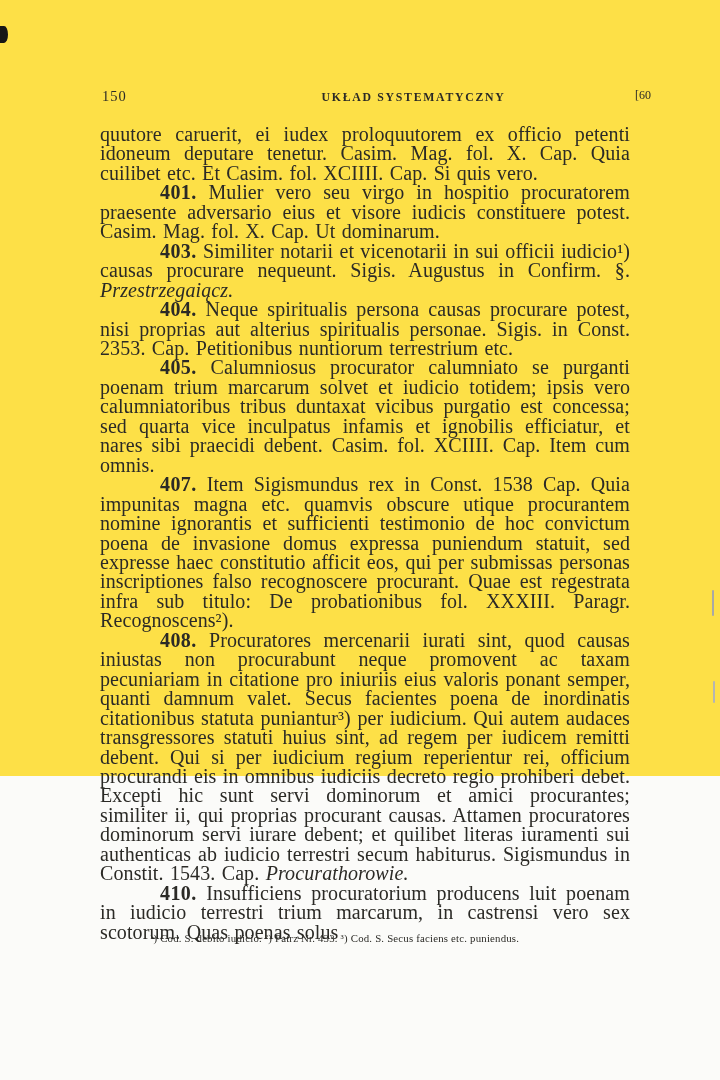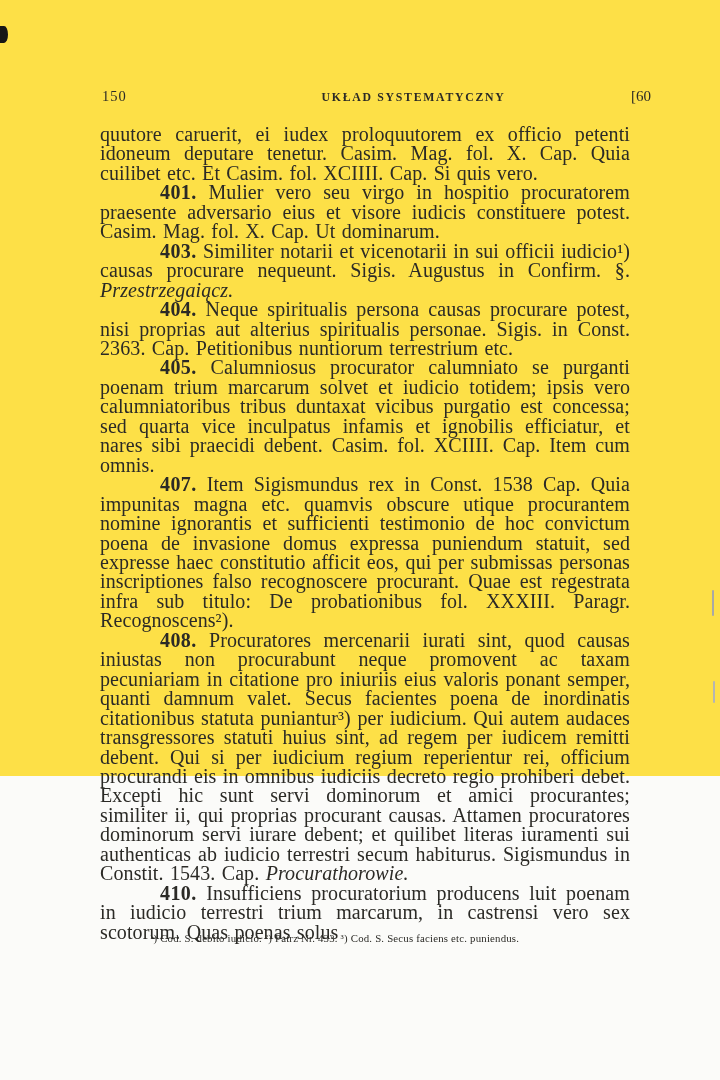--- a/index.html
+++ b/index.html
@@ -41,21 +41,21 @@
     margin-left: 38px;
     font-size: 11.8px;
     font-weight: bold;
     letter-spacing: 1.7px;
     white-space: nowrap;
   }
   .rh-ref {
     position: absolute;
     right: 0;
     top: 0;
-    font-size: 15px;
+    font-size: 12px;
   }
   
   .body-text {
     position: absolute;
     left: 100px;
     top: 125px;
     width: 530px;
     font-size: 20px;
     line-height: 19.45px;
     text-align: justify;
@@ -126,21 +126,21 @@
   <header class="running-head">
     <span class="rh-pagenum">150</span>
     <span class="rh-title">UKŁAD SYSTEMATYCZNY</span>
     <span class="rh-ref">[60</span>
   </header>
 
   <main class="body-text">
       <p class="continuation"><span>quutore caruerit, ei iudex proloquutorem ex officio petenti idoneum deputare tenetur. Casim. Mag. fol. X. Cap. Quia cuilibet etc. Et Casim. fol. XCIIII. Cap. Si quis vero.</span></p>
       <p class="numbered"><span class="pnum">401.</span><span> Mulier vero seu virgo in hospitio procuratorem praesente adversario eius et visore iudicis constituere potest. Casim. Mag. fol. X. Cap. Ut dominarum.</span></p>
       <p class="numbered"><span class="pnum">403.</span><span> Similiter notarii et vicenotarii in sui officii iudicio¹) causas procurare nequeunt. Sigis. Augustus in Confirm. §. </span><span class="it">Przestrzegaiącz.</span></p>
-      <p class="numbered"><span class="pnum">404.</span><span> Neque spiritualis persona causas procurare potest, nisi proprias aut alterius spiritualis personae. Sigis. in Const. 2363. Cap. Petitionibus nuntiorum terrestrium etc.</span></p>
+      <p class="numbered"><span class="pnum">404.</span><span> Neque spiritualis persona causas procurare potest, nisi proprias aut alterius spiritualis personae. Sigis. in Const. 2353. Cap. Petitionibus nuntiorum terrestrium etc.</span></p>
       <p class="numbered"><span class="pnum">405.</span><span> Calumniosus procurator calumniato se purganti poenam trium marcarum solvet et iudicio totidem; ipsis vero calumniatoribus tribus duntaxat vicibus purgatio est concessa; sed quarta vice inculpatus infamis et ignobilis efficiatur, et nares sibi praecidi debent. Casim. fol. XCIIII. Cap. Item cum omnis.</span></p>
       <p class="numbered"><span class="pnum">407.</span><span> Item Sigismundus rex in Const. 1538 Cap. Quia impunitas magna etc. quamvis obscure utique procurantem nomine ignorantis et sufficienti testimonio de hoc convictum poena de invasione domus expressa puniendum statuit, sed expresse haec constitutio afficit eos, qui per submissas personas inscriptiones falso recognoscere procurant. Quae est regestrata infra sub titulo: De probationibus fol. XXXIII. Paragr. Recognoscens²).</span></p>
       <p class="numbered"><span class="pnum">408.</span><span> Procuratores mercenarii iurati sint, quod causas iniustas non procurabunt neque promovent ac taxam pecuniariam in citatione pro iniuriis eius valoris ponant semper, quanti damnum valet. Secus facientes poena de inordinatis citationibus statuta puniantur³) per iudicium. Qui autem audaces transgressores statuti huius sint, ad regem per iudicem remitti debent. Qui si per iudicium regium reperientur rei, officium procurandi eis in omnibus iudiciis decreto regio prohiberi debet. Excepti hic sunt servi dominorum et amici procurantes; similiter ii, qui proprias procurant causas. Attamen procuratores dominorum servi iurare debent; et quilibet literas iuramenti sui authenticas ab iudicio terrestri secum habiturus. Sigismundus in Constit. 1543. Cap. </span><span class="it">Procurathorowie.</span></p>
       <p class="numbered"><span class="pnum">410.</span><span> Insufficiens procuratorium producens luit poenam in iudicio terrestri trium marcarum, in castrensi vero sex scotorum. Quas poenas solus</span></p>
     </main>
 
   <footer class="footnote">¹) Cod. S. debito iudicio.  ²) Patrz Nr. 433.  ³)  Cod. S. Secus faciens etc. puniendus.</footer>
 
   <div class="artifact-corner"></div>
   <div class="artifact-edge-1"></div>

